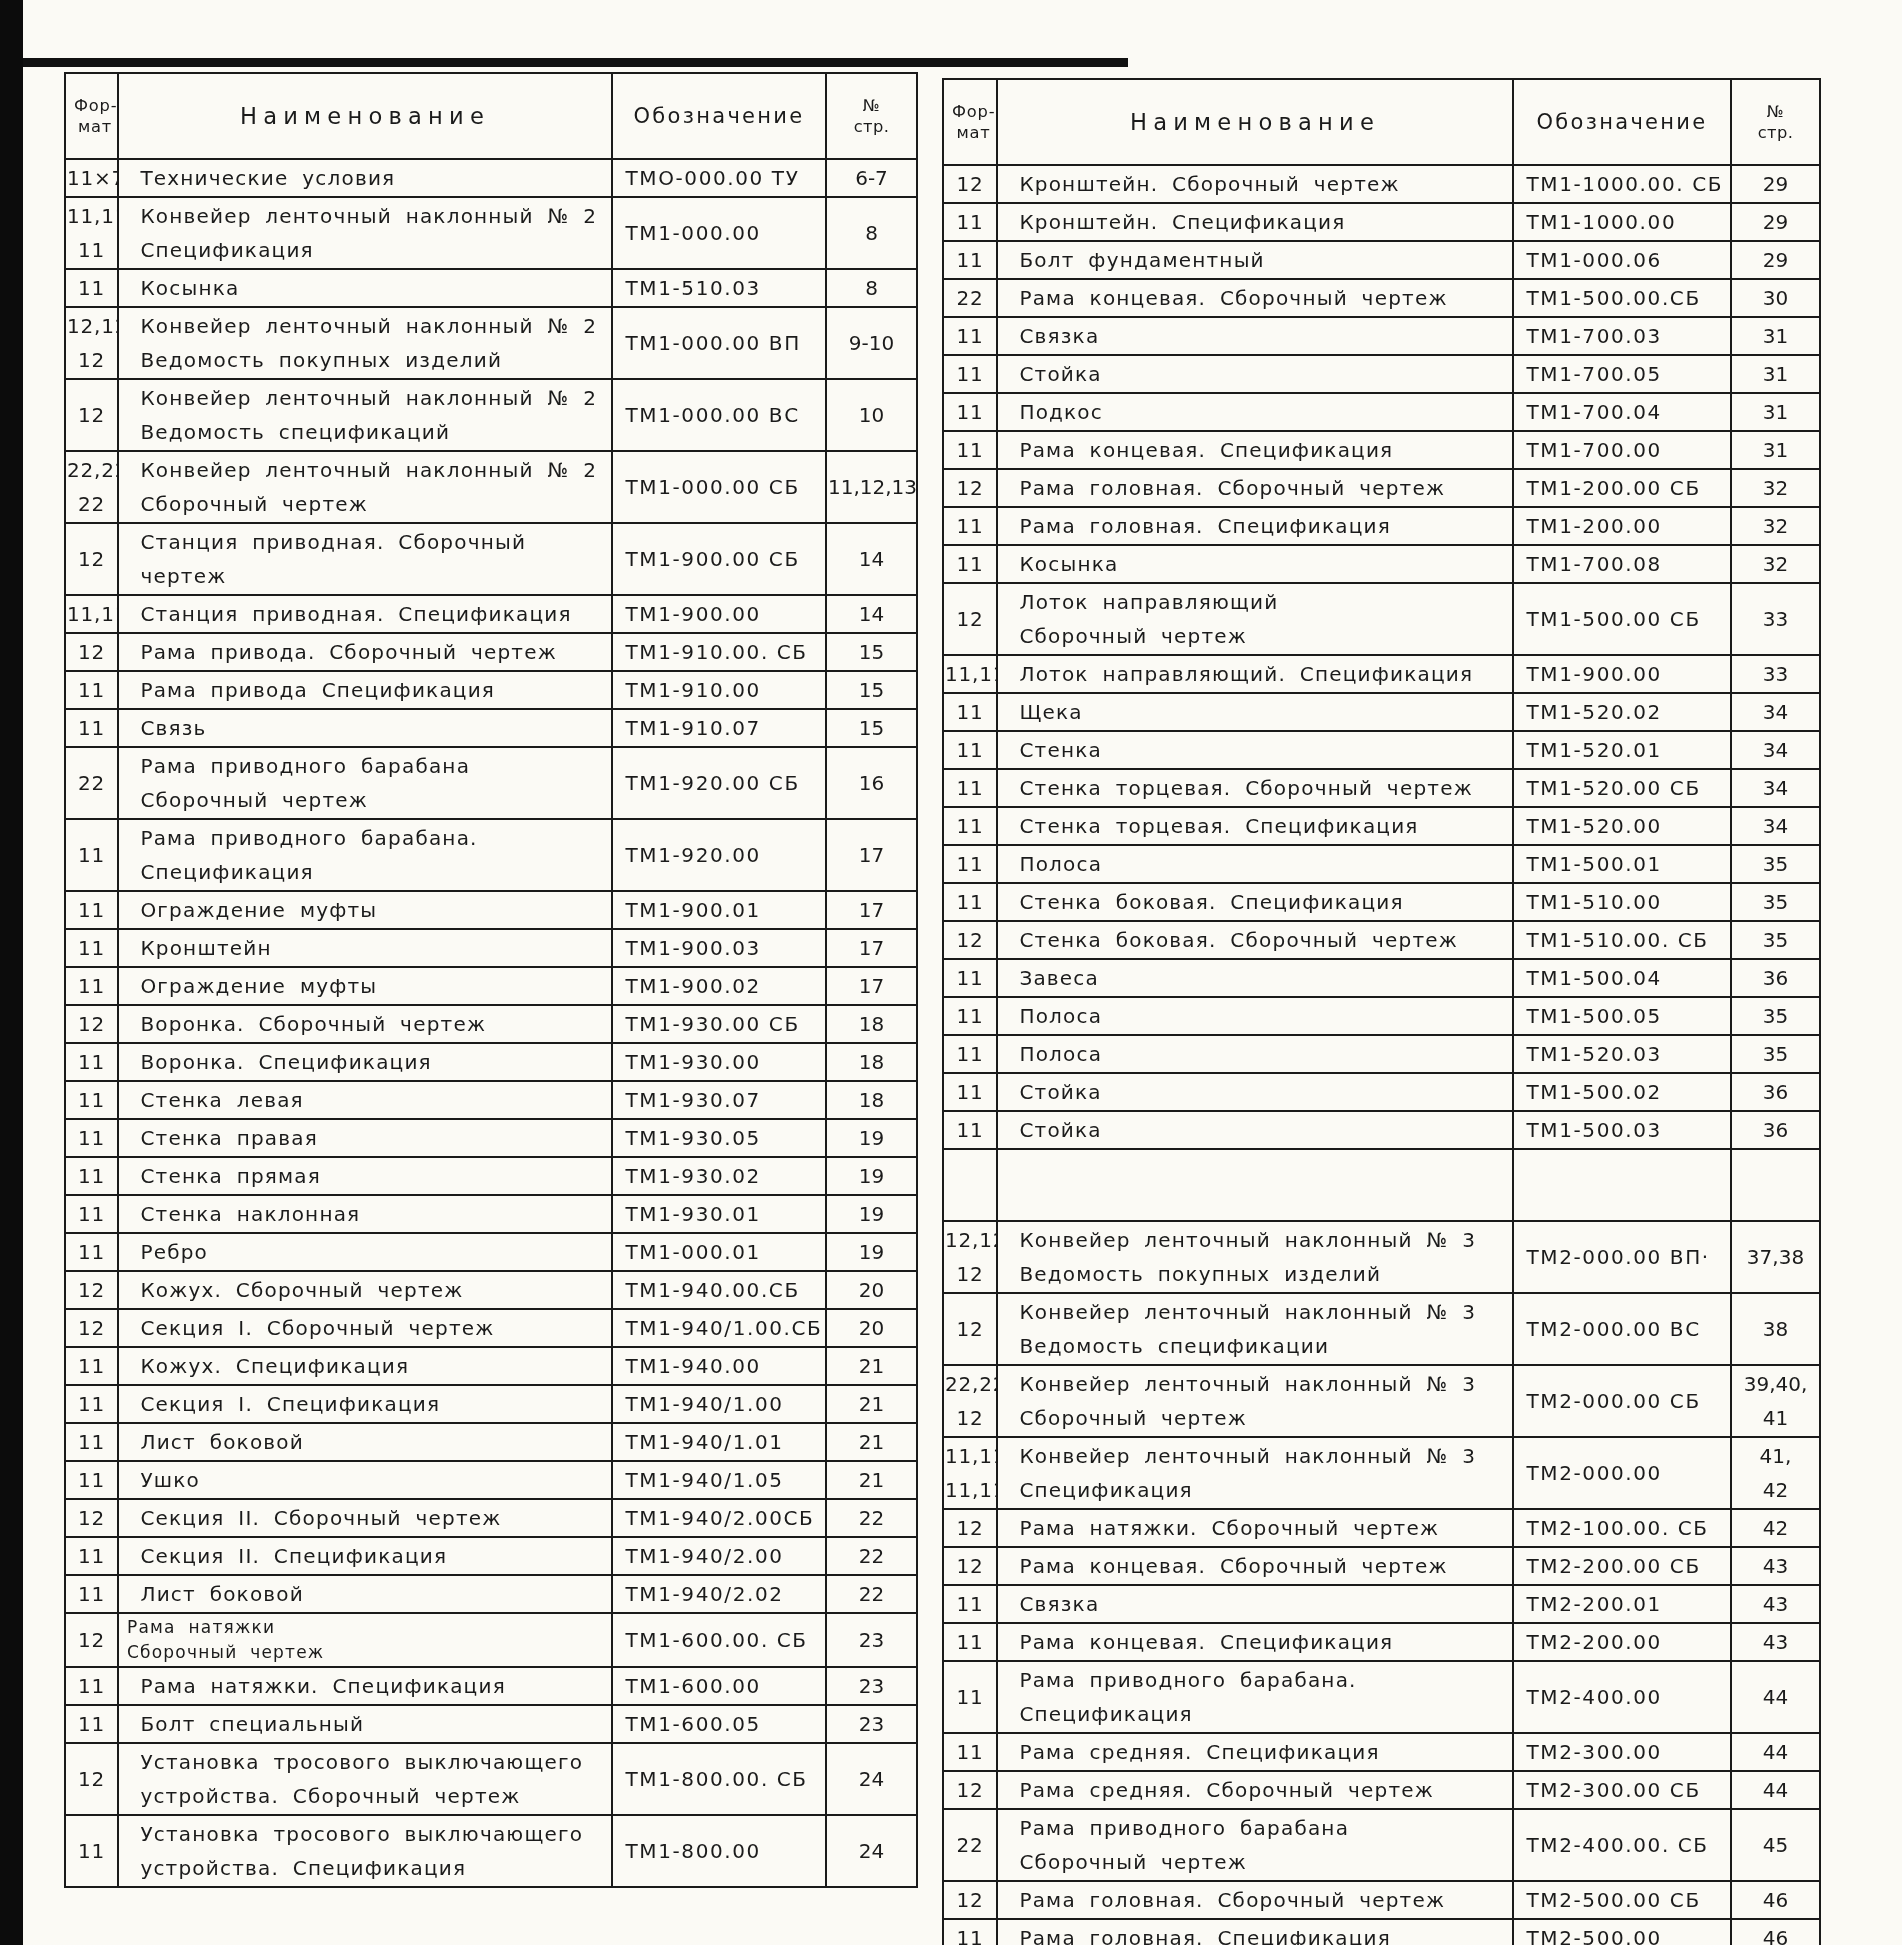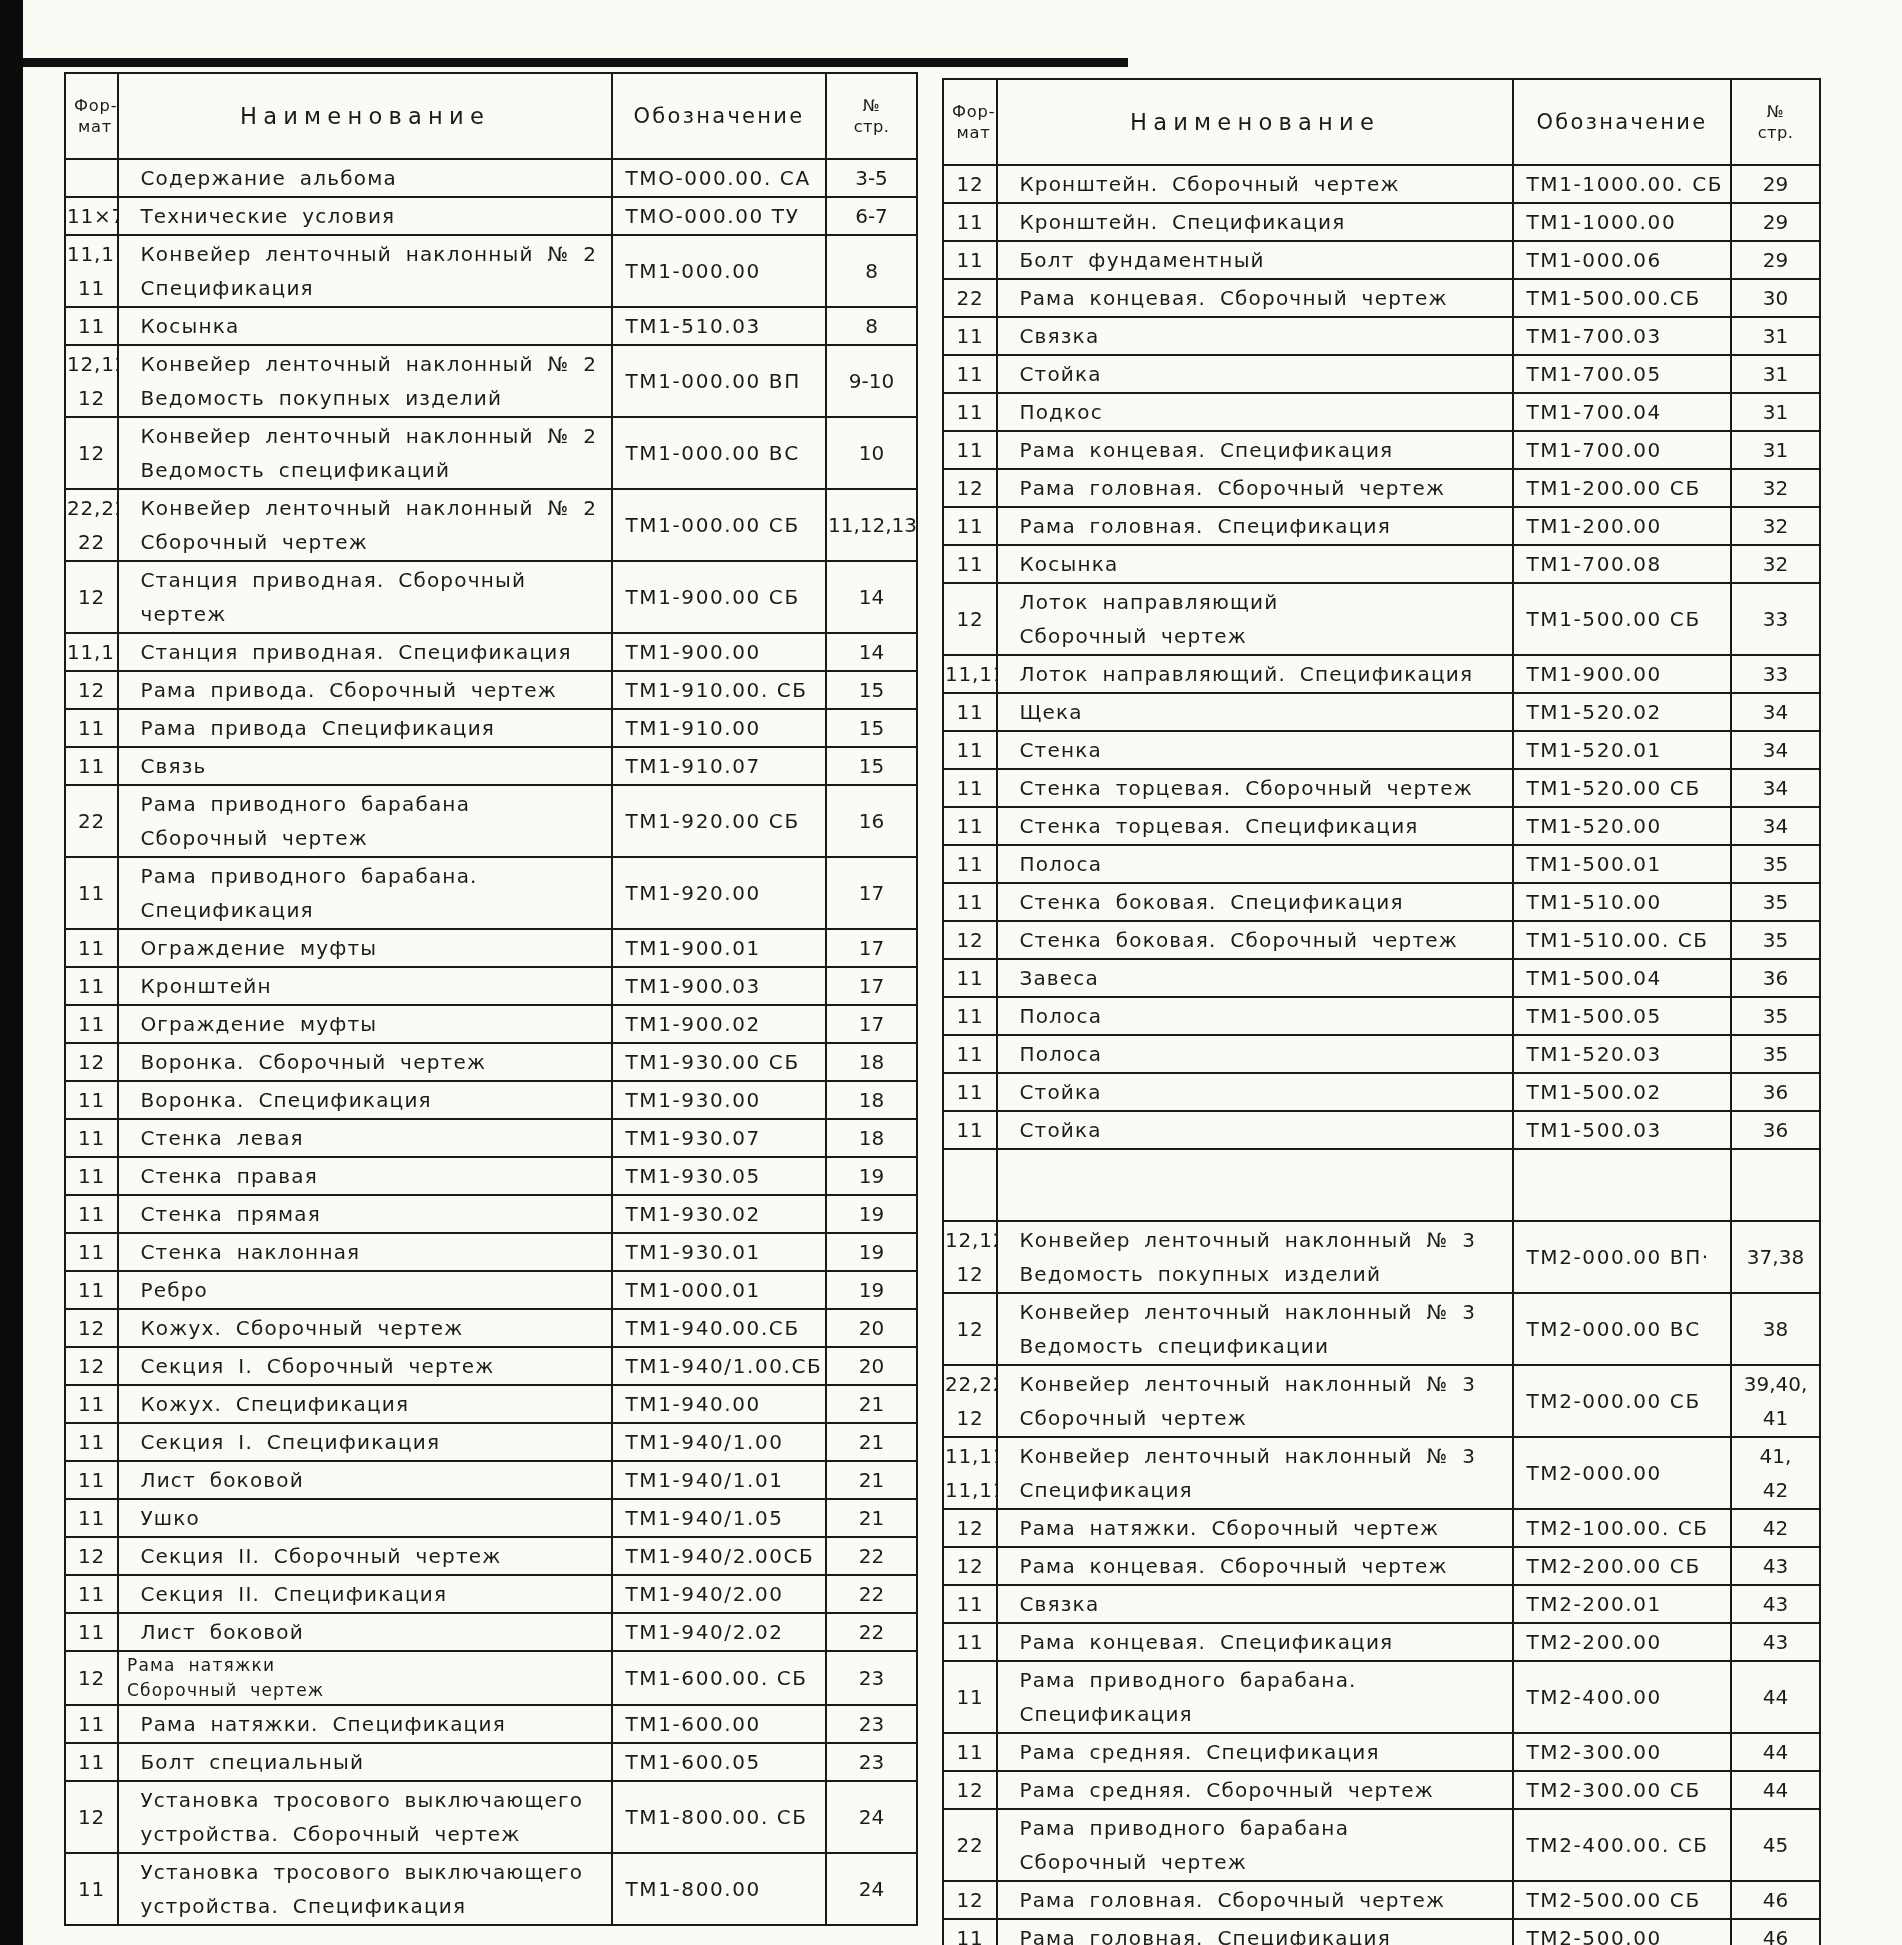--- a/index.html
+++ b/index.html
@@ -59,26 +59,20 @@
       <th class="th-fmt">Фор-
 мат</th>
       <th class="th-name">Наименование</th>
       <th class="th-code">Обозначение</th>
       <th class="th-page">№
 стр.</th>
     </tr>
   </thead>
   <tbody>
 
-      <tr>
-        <td class="fmt"></td>
-        <td class="name">Содержание альбома</td>
-        <td class="code">ТМО-000.00. СА</td>
-        <td class="page">3-5</td>
-      </tr>
 
 
       <tr>
         <td class="fmt">11×7</td>
         <td class="name">Технические условия</td>
         <td class="code">ТМО-000.00 ТУ</td>
         <td class="page">6-7</td>
       </tr>
 
       <tr>

